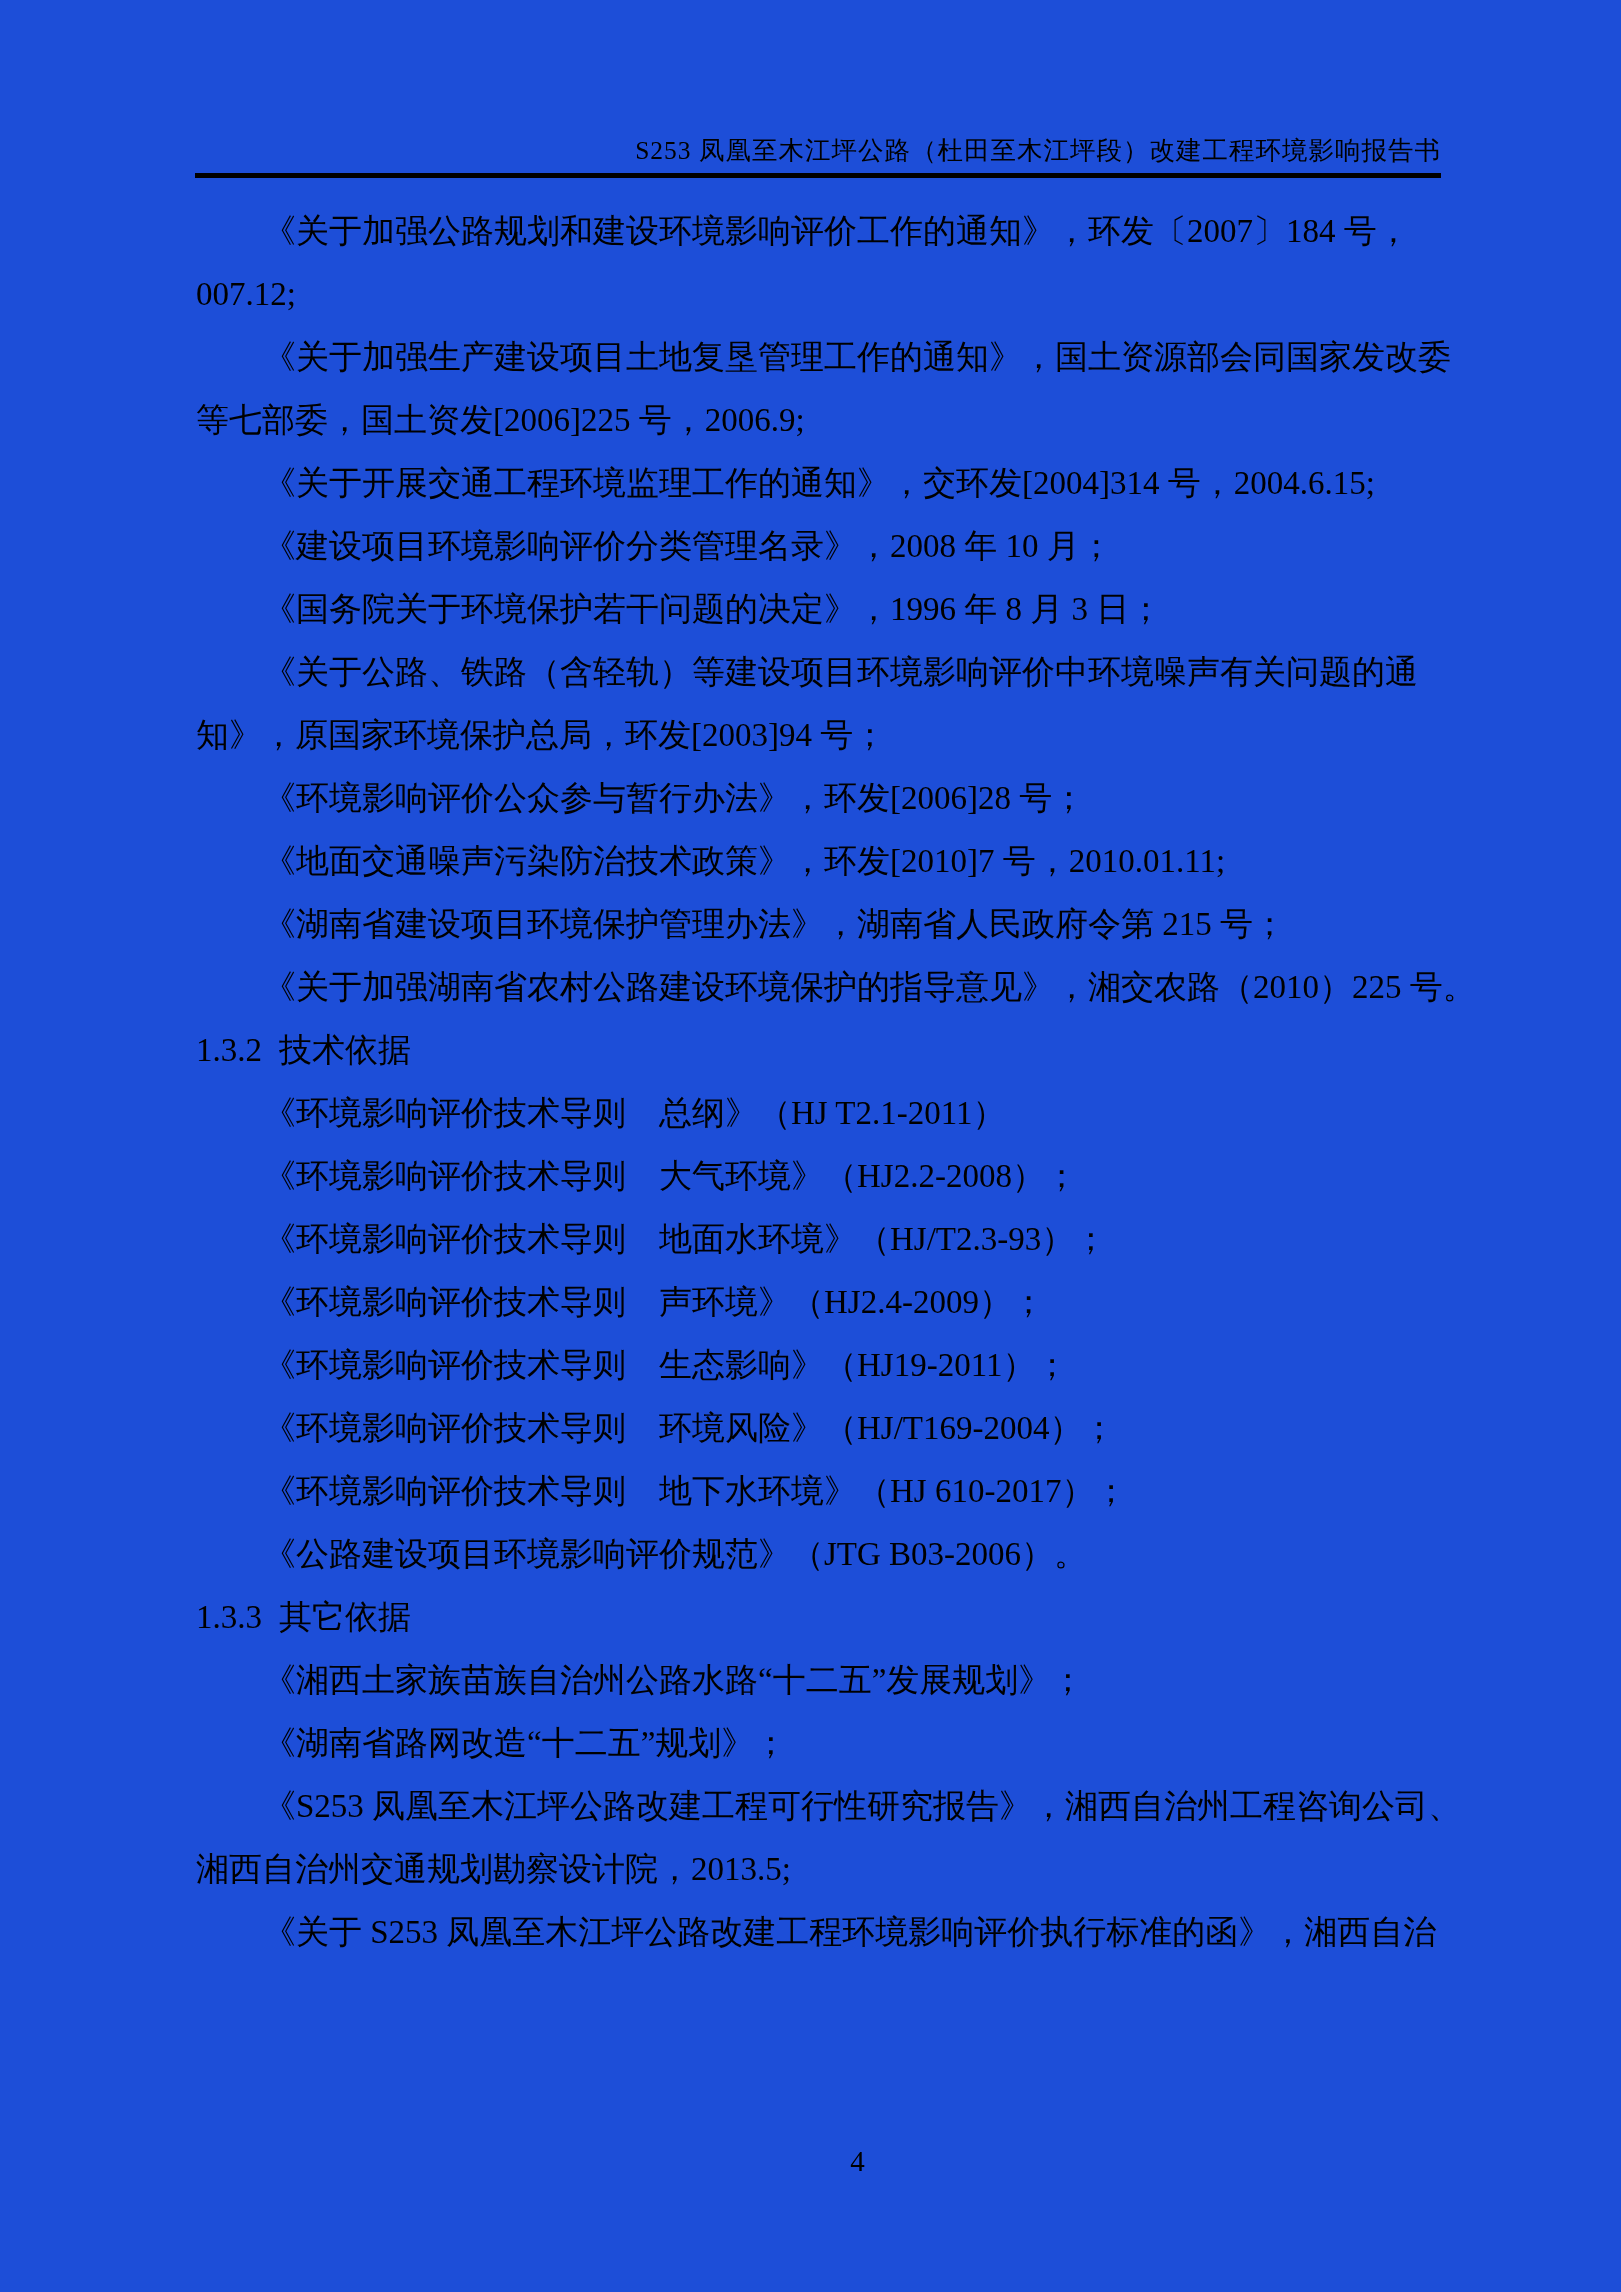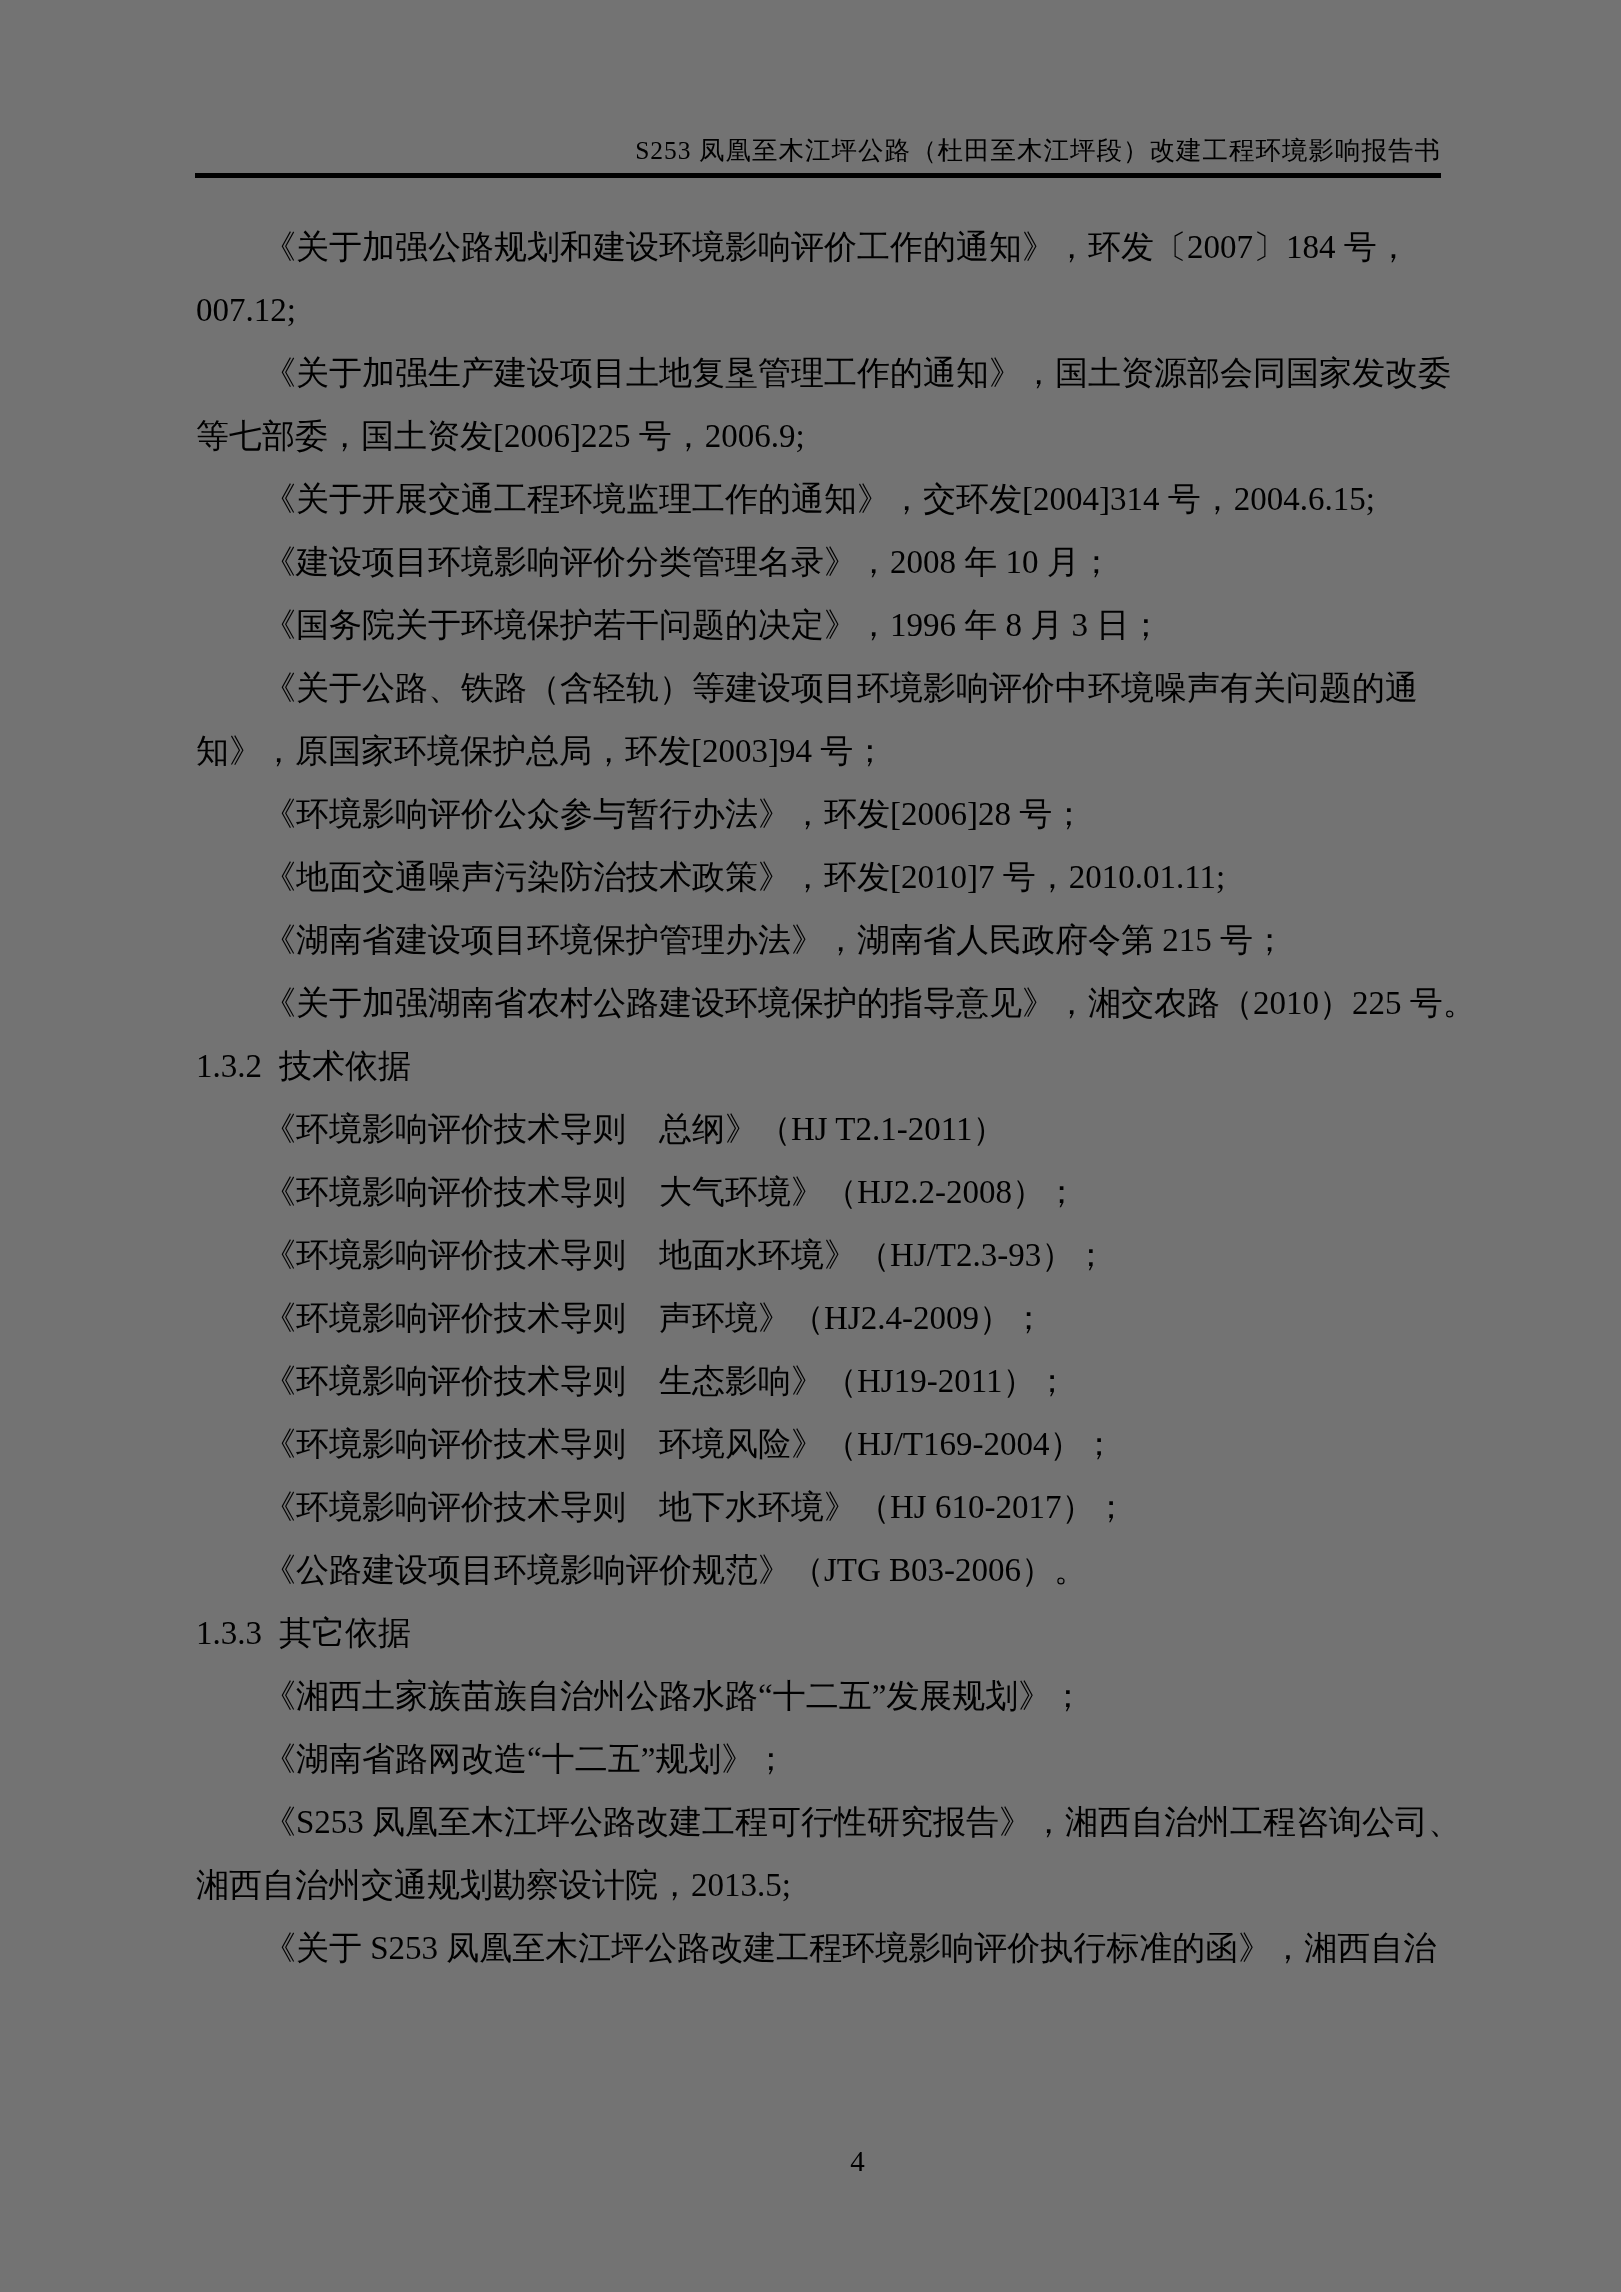--- a/index.html
+++ b/index.html
@@ -5,21 +5,21 @@
   html, body {
     margin: 0;
     padding: 0;
     background: #e8e8e8;
   }
   .page {
     position: relative;
     width: 1621px;
     height: 2293px;
     margin: 0 auto;
-    background: #737373;
+    background: #1d4ed8;
     font-family: "Liberation Serif", "DejaVu Serif", serif;
     color: #000000;
     overflow: hidden;
   }
   .running-header {
     position: absolute;
     left: 196px;
     width: 1245px;
     top: 131px;
     height: 39px;
@@ -33,21 +33,21 @@
     position: absolute;
     left: 195px;
     top: 173px;
     width: 1246px;
     height: 4.9px;
     background: #000000;
   }
   .document-body {
     position: absolute;
     left: 196px;
-    top: 216px;
+    top: 200px;
     width: 1245px;
     font-size: 33px;
   }
   .text-line {
     height: 63px;
     line-height: 63px;
     white-space: nowrap;
   }
   .text-line.indent {
     text-indent: 67px;

